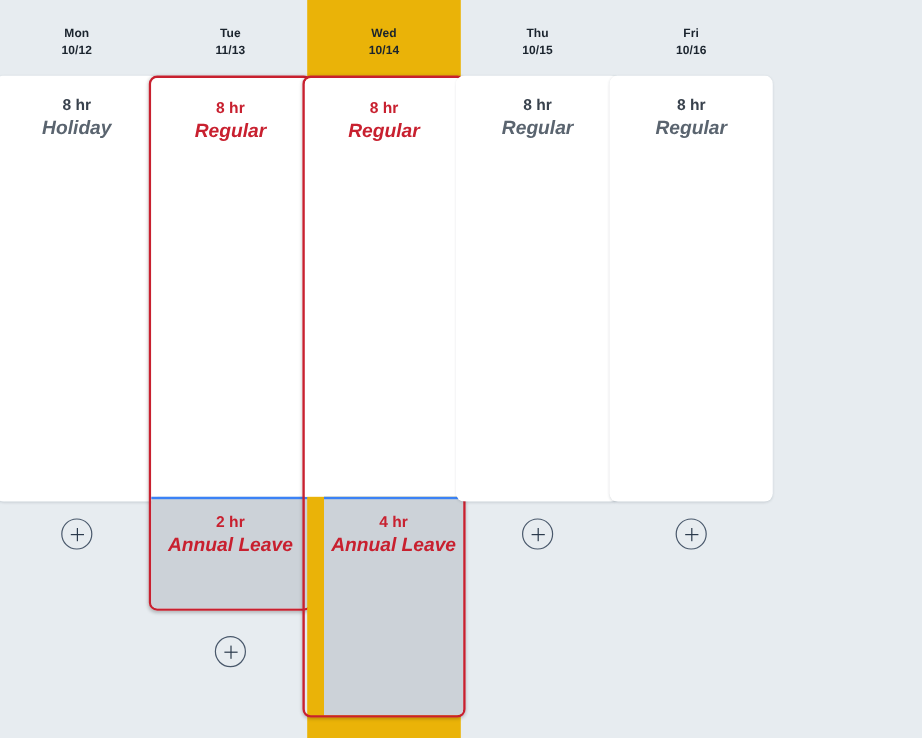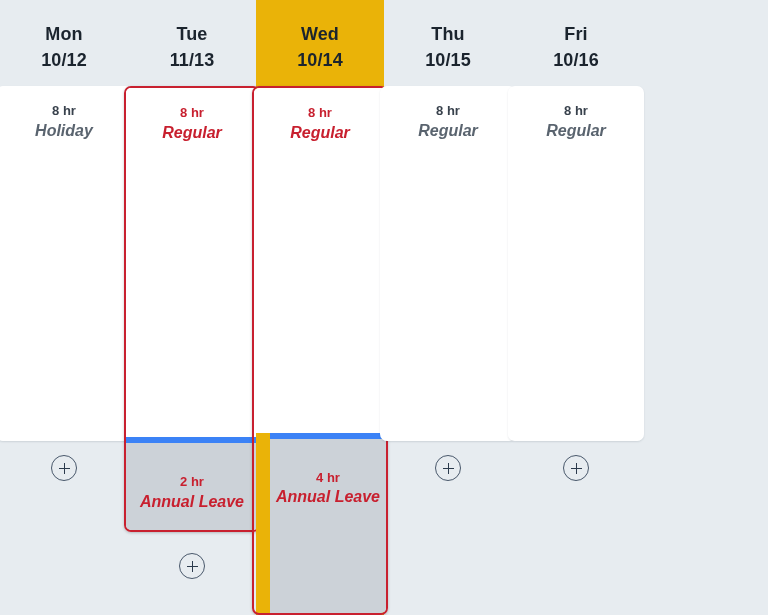--- a/index.html
+++ b/index.html
@@ -32,21 +32,21 @@
   }
   .day-column.highlighted {
     background: #eab308;
   }
 
   .day-header {
     margin-top: 22px;
     text-align: center;
     line-height: 1.42;
     color: #1b242e;
-    font-size: 18px;
+    font-size: 10px;
     font-weight: bold;
     letter-spacing: 0.1px;
     user-select: none;
   }
   .day-name { display: block; }
   .day-date { display: block; }
 
   
   .entry-stack {
     margin-top: 13px;
@@ -72,22 +72,22 @@
     position: relative;
   }
   .entry-card.regular,
   .entry-card.holiday {
     background: #ffffff;
   }
   .entry-card.leave {
     background: #ccd2d8;
   }
   .entry-stack.selected .entry-card.leave {
-    border-top: 6px solid #3b82f6;
-    padding-top: 30px;
+    border-top: 2px solid #3b82f6;
+    padding-top: 10px;
   }
 
   .entry-hours {
     font-size: 13px;
     font-weight: bold;
     line-height: 1.35;
     color: #39424d;
   }
   .entry-type {
     font-size: 16px;

